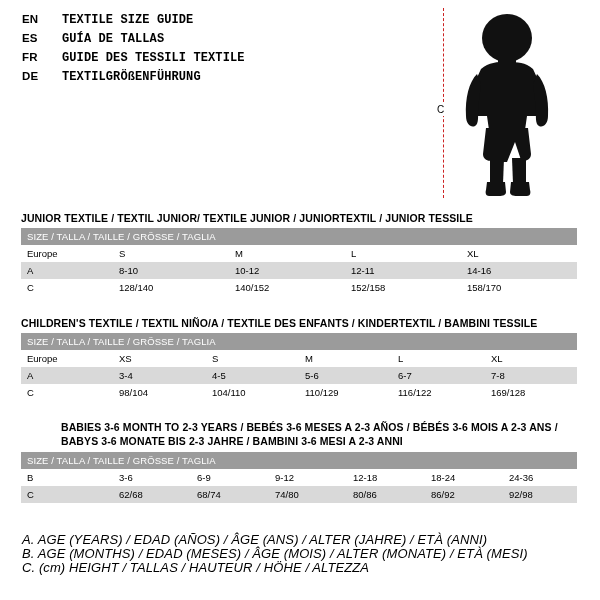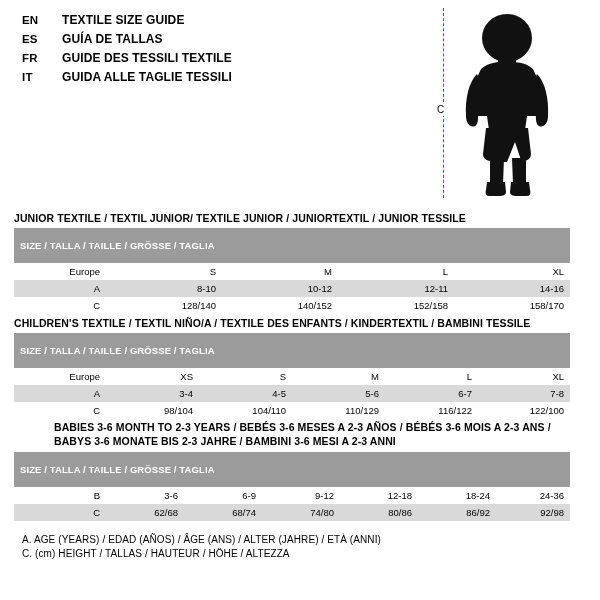--- a/index.html
+++ b/index.html
@@ -37,20 +37,21 @@
   }
   .lang-code {
     width: 40px;
     font-weight: bold;
     font-size: 11.5px;
   }
   .lang-title {
     font-weight: bold;
     font-size: 12px;
     letter-spacing: 0.1px;
+    font-family: Liberation Mono, monospace;
   }
 
   
   .figure-wrap {
     position: absolute;
     right: 20px;
     top: 8px;
     width: 140px;
     height: 190px;
   }
@@ -73,65 +74,65 @@
   }
   .silhouette {
     position: absolute;
     left: 28px;
     top: 4px;
   }
 
   
   .section {
     position: absolute;
-    left: 14px;
+    left: 21px;
     width: 556px;
   }
   .section-title {
     font-size: 10.5px;
     font-weight: bold;
     letter-spacing: 0.1px;
     margin-bottom: 4px;
     white-space: nowrap;
   }
   table.sizes {
     border-collapse: collapse;
     width: 556px;
     table-layout: fixed;
     font-size: 9.5px;
   }
   table.sizes th.head-full {
     background: #9b9b9b;
     color: #ffffff;
     text-align: left;
-    font-weight: bold;
+    font-weight: normal;
     font-size: 9.5px;
-    padding: 12px 6px;
+    padding: 3px 6px;
     letter-spacing: 0.1px;
   }
   table.sizes td {
     padding: 3px 6px;
     font-size: 9.5px;
     vertical-align: middle;
-    text-align: right;
   }
   table.sizes tr.band td {
     background: #d9d9d9;
   }
   table.sizes tr.plain td {
     background: #ffffff;
   }
 
   
   .legend {
     position: absolute;
     left: 22px;
-    font-size: 10px;
+    font-size: 13px;
     line-height: 14px;
     letter-spacing: 0.1px;
+    font-style: italic;
   }
   .legend div {
     white-space: nowrap;
   }
 </style>
 </head>
 <body>
 
 <div class="page">
 
@@ -142,22 +143,22 @@
     </div>
     <div class="lang-row">
       <span class="lang-code">ES</span>
       <span class="lang-title">GUÍA DE TALLAS</span>
     </div>
     <div class="lang-row">
       <span class="lang-code">FR</span>
       <span class="lang-title">GUIDE DES TESSILI TEXTILE</span>
     </div>
     <div class="lang-row">
-      <span class="lang-code">IT</span>
-      <span class="lang-title">GUIDA ALLE TAGLIE TESSILI</span>
+      <span class="lang-code">DE</span>
+      <span class="lang-title">TEXTILGRÖßENFÜHRUNG</span>
     </div>
   </div>
 
   <div class="figure-wrap">
     <div class="dashed-line"></div>
     <div class="c-label">C</div>
     <svg class="silhouette" width="110" height="188" viewBox="0 0 110 188">
       <g fill="#111111">
 
         <ellipse cx="50" cy="26" rx="25" ry="24"></ellipse>
@@ -253,21 +254,21 @@
         <td>5-6</td>
         <td>6-7</td>
         <td>7-8</td>
       </tr>
       <tr class="plain">
         <td>C</td>
         <td>98/104</td>
         <td>104/110</td>
         <td>110/129</td>
         <td>116/122</td>
-        <td>122/100</td>
+        <td>169/128</td>
       </tr>
     </tbody>
       </table>
   </div>
 
   <div class="section" style="top:420px;">
     <div class="section-title" style="white-space:normal; line-height:14px;margin-left:40px;">BABIES 3-6 MONTH TO 2-3 YEARS / BEBÉS 3-6 MESES A 2-3 AÑOS / BÉBÉS 3-6 MOIS A 2-3 ANS / BABYS 3-6 MONATE BIS 2-3 JAHRE / BAMBINI 3-6 MESI A 2-3 ANNI</div>
     <table class="sizes">
       <colgroup>
         <col style="width:92px">
@@ -299,16 +300,17 @@
         <td>80/86</td>
         <td>86/92</td>
         <td>92/98</td>
       </tr>
     </tbody>
       </table>
   </div>
 
   <div class="legend" style="top:533px;">
     <div>A. AGE (YEARS) / EDAD (AÑOS) / ÂGE (ANS) / ALTER (JAHRE) / ETÀ (ANNI)</div>
+    <div>B. AGE (MONTHS) / EDAD (MESES) / ÂGE (MOIS) / ALTER (MONATE) / ETÀ (MESI)</div>
     <div>C. (cm) HEIGHT / TALLAS / HAUTEUR / HÖHE / ALTEZZA</div>
   </div>
 
 </div>
 
 </body></html>

